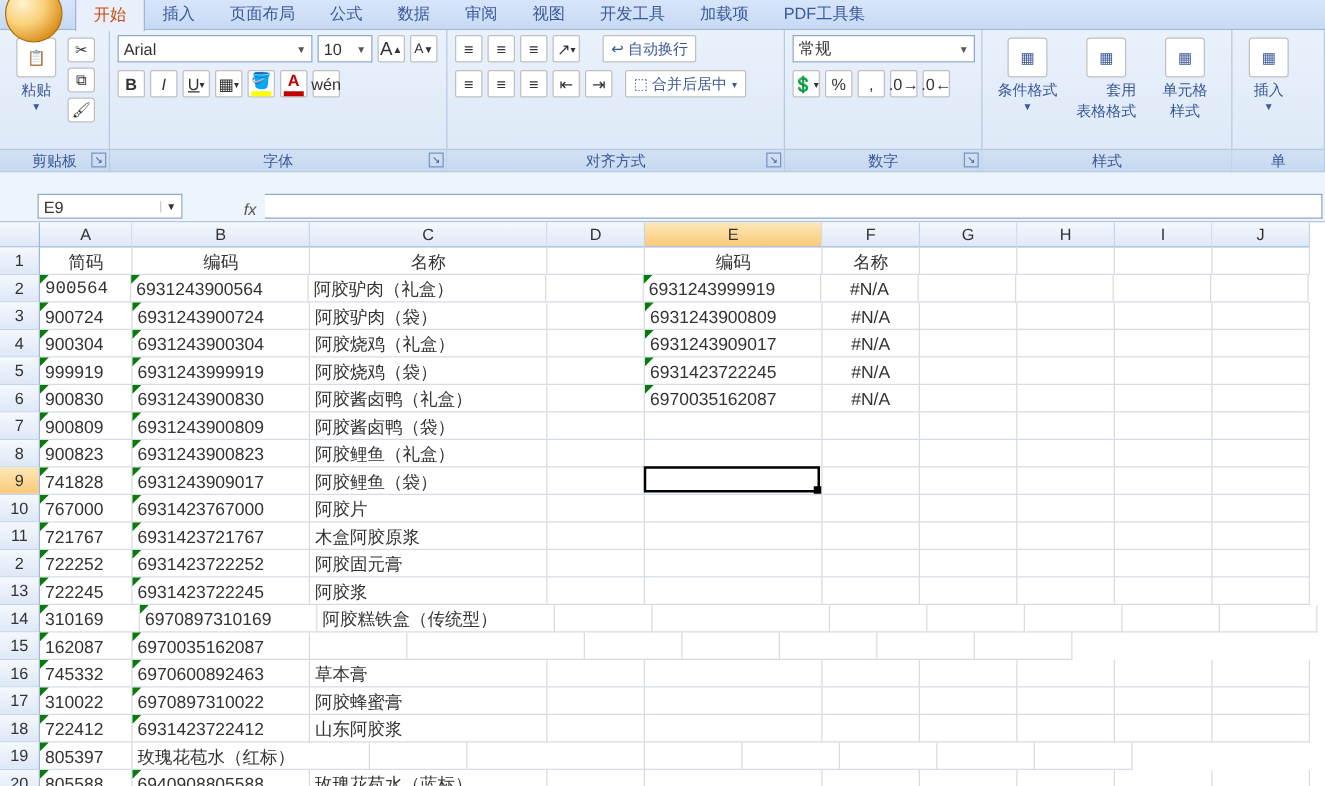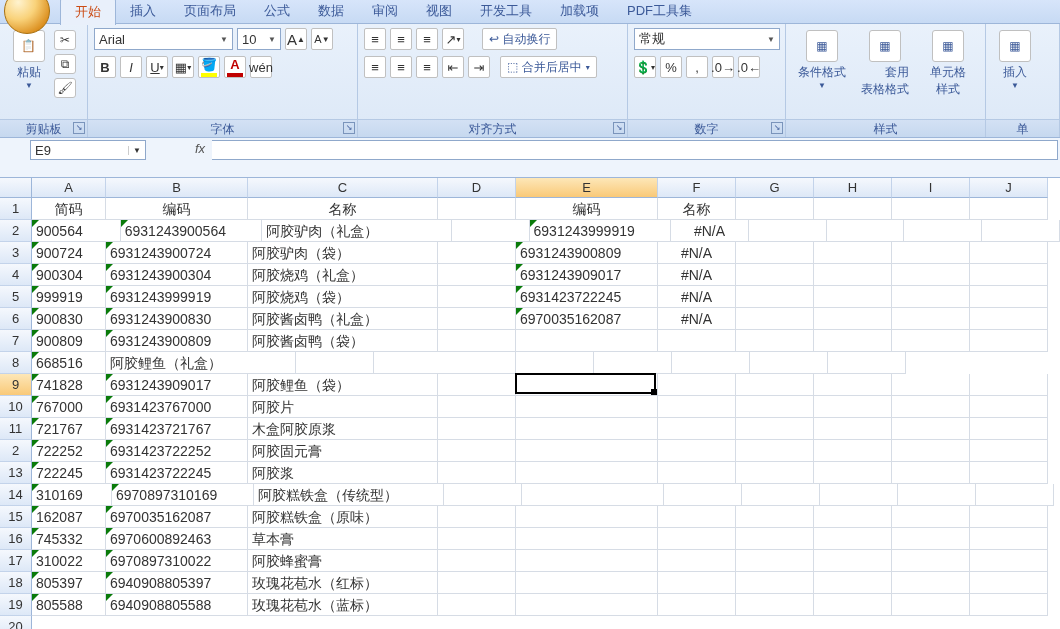--- a/index.html
+++ b/index.html
@@ -27,21 +27,21 @@
 
   .font-row1 { display:flex; align-items:center; gap:4px;}
   .font-row2 { display:flex; align-items:center; gap:4px; margin-top:6px;}
   .combo { height:22px; border:1px solid #8fa8cb; background:#fff; display:flex; align-items:center; padding:0 4px; font-size:13px;}
   .combo .arrow { margin-left:auto; font-size:8px; color:#555;}
   .sq { width:22px; height:22px; border:1px solid #c0c0c0; background:#fff; border-radius:2px; display:flex; align-items:center; justify-content:center; font-size:13px;}
   .line-btn { height:22px; border:1px solid #c0c0c0; background:#fff; border-radius:2px; display:flex; align-items:center; padding:0 6px; font-size:12px; color:#3b5998;}
   .color-strip { width:16px; height:4px; margin-top:1px;}
 
   
-  .formula-bar { height: 40px; border-bottom:1px solid #9db6d9; display:flex; align-items:flex-start; background:#eef4fc;}
+  .formula-bar { height: 40px; border-bottom:1px solid #9db6d9; display:flex; align-items:flex-end; background:#eef4fc;}
   .name-box { width:116px; height:20px; margin:2px 2px 2px 30px; border:1px solid #8fa8cb; background:#fff; display:flex; align-items:center; padding:0 4px; font-size:13px;}
   .name-box .arrow { margin-left:auto; font-size:8px; border-left:1px solid #ccc; padding-left:4px;}
   .fx-btn { width:24px; height:20px; display:flex; align-items:center; justify-content:center; font-style:italic; color:#555; font-size:13px;}
   .formula-input { flex:1; height:20px; border:1px solid #8fa8cb; border-left:none; background:#fff; margin:2px 2px 2px 0;}
 
   
   .sheet-area { position:relative; height: calc(629px - 24px - 114px - 24px); overflow:hidden; background:#fff;}
   .corner { position:absolute; left:0; top:0; width:32px; height:20px; background:linear-gradient(#f5f8fd,#dde8f7); border-right:1px solid #9db6d9; border-bottom:1px solid #9db6d9;}
   .col-headers { position:absolute; left:32px; top:0; right:0; height:20px; display:flex;}
   .col-h { height:20px; background:linear-gradient(#f5f8fd,#dde8f7); border-right:1px solid #c3d3ea; border-bottom:1px solid #9db6d9; text-align:center; line-height:20px; font-size:13px; color:#333;}
@@ -93,21 +93,21 @@
     </div>
     <div class="ribbon-group-label">
       <span>剪贴板</span>
       <div class="launcher">↘</div>
     </div>
   </div>
 
   <div class="ribbon-group" style="width:270px">
     <div class="ribbon-group-content" style="flex-direction:column;">
       <div class="font-row1">
-        <div class="combo" style="width:139px">
+        <div class="combo" style="width:156px">
           <span>Arial</span>
             <span class="arrow">▼</span>
         </div>
         <div class="combo" style="width:44px">
           <span>10</span>
             <span class="arrow">▼</span>
         </div>
         <div class="sq" style="font-size:15px">A<span style="font-size:8px;vertical-align:super">▲</span></div>
         <div class="sq" style="font-size:11px">A<span style="font-size:8px;vertical-align:super">▼</span></div>
       </div>
@@ -283,21 +283,21 @@
         <div class="cell hdr" style="width: 190px;">名称</div>
         <div class="cell" style="width: 78px;"></div>
         <div class="cell hdr" style="width: 142px;">编码</div>
         <div class="cell hdr" style="width: 78px;">名称</div>
         <div class="cell" style="width: 78px;"></div>
         <div class="cell" style="width: 78px;"></div>
         <div class="cell" style="width: 78px;"></div>
         <div class="cell" style="width: 78px;"></div>
       </div>
       <div class="row">
-        <div class="cell err-tri" style="width: 89px;">900564</div>
+        <div class="cell err-tri" style="width: 73px; font-family: Liberation Mono, monospace;">900564</div>
         <div class="cell err-tri" style="width: 142px;">6931243900564</div>
         <div class="cell" style="width: 190px;">阿胶驴肉（礼盒）</div>
         <div class="cell" style="width: 78px;"></div>
         <div class="cell err-tri" style="width: 142px;">6931243999919</div>
         <div class="cell hdr" style="width: 78px;">#N/A</div>
         <div class="cell" style="width: 78px;"></div>
         <div class="cell" style="width: 78px;"></div>
         <div class="cell" style="width: 78px;"></div>
         <div class="cell" style="width: 78px;"></div>
       </div>
@@ -355,21 +355,22 @@
         <div class="cell" style="width: 190px;">阿胶酱卤鸭（袋）</div>
         <div class="cell" style="width: 78px;"></div>
         <div class="cell" style="width: 142px;"></div>
         <div class="cell" style="width: 78px;"></div>
         <div class="cell" style="width: 78px;"></div>
         <div class="cell" style="width: 78px;"></div>
         <div class="cell" style="width: 78px;"></div>
         <div class="cell" style="width: 78px;"></div>
       </div>
       <div class="row">
-        <div class="cell err-tri" style="width: 74px;">668516</div>
+        <div class="cell err-tri" style="width: 74px;">900823</div>
+        <div class="cell err-tri" style="width: 142px;">6931243900823</div>
         <div class="cell" style="width: 190px;">阿胶鲤鱼（礼盒）</div>
         <div class="cell" style="width: 78px;"></div>
         <div class="cell" style="width: 142px;"></div>
         <div class="cell" style="width: 78px;"></div>
         <div class="cell" style="width: 78px;"></div>
         <div class="cell" style="width: 78px;"></div>
         <div class="cell" style="width: 78px;"></div>
         <div class="cell" style="width: 78px;"></div>
       </div>
       <div class="row">
@@ -440,21 +441,20 @@
         <div class="cell" style="width: 142px;"></div>
         <div class="cell" style="width: 78px;"></div>
         <div class="cell" style="width: 78px;"></div>
         <div class="cell" style="width: 78px;"></div>
         <div class="cell" style="width: 78px;"></div>
         <div class="cell" style="width: 78px;"></div>
       </div>
       <div class="row">
         <div class="cell err-tri" style="width: 74px;">162087</div>
         <div class="cell err-tri" style="width: 142px;">6970035162087</div>
-        <div class="cell" style="width: 190px;">阿胶糕铁盒（原味）</div>
         <div class="cell" style="width: 78px;"></div>
         <div class="cell" style="width: 142px;"></div>
         <div class="cell" style="width: 78px;"></div>
         <div class="cell" style="width: 78px;"></div>
         <div class="cell" style="width: 78px;"></div>
         <div class="cell" style="width: 78px;"></div>
         <div class="cell" style="width: 78px;"></div>
       </div>
       <div class="row">
         <div class="cell err-tri" style="width: 74px;">745332</div>
@@ -474,22 +474,33 @@
         <div class="cell" style="width: 190px;">阿胶蜂蜜膏</div>
         <div class="cell" style="width: 78px;"></div>
         <div class="cell" style="width: 142px;"></div>
         <div class="cell" style="width: 78px;"></div>
         <div class="cell" style="width: 78px;"></div>
         <div class="cell" style="width: 78px;"></div>
         <div class="cell" style="width: 78px;"></div>
         <div class="cell" style="width: 78px;"></div>
       </div>
       <div class="row">
+        <div class="cell err-tri" style="width: 74px;">722412</div>
+        <div class="cell err-tri" style="width: 142px;">6931423722412</div>
+        <div class="cell" style="width: 190px;">山东阿胶浆</div>
+        <div class="cell" style="width: 78px;"></div>
+        <div class="cell" style="width: 142px;"></div>
+        <div class="cell" style="width: 78px;"></div>
+        <div class="cell" style="width: 78px;"></div>
+        <div class="cell" style="width: 78px;"></div>
+        <div class="cell" style="width: 78px;"></div>
+        <div class="cell" style="width: 78px;"></div>
+      </div>
+      <div class="row">
         <div class="cell err-tri" style="width: 74px;">805397</div>
-        <div class="cell err-tri" style="width: 142px;">6940908805397</div>
         <div class="cell" style="width: 190px;">玫瑰花苞水（红标）</div>
         <div class="cell" style="width: 78px;"></div>
         <div class="cell" style="width: 142px;"></div>
         <div class="cell" style="width: 78px;"></div>
         <div class="cell" style="width: 78px;"></div>
         <div class="cell" style="width: 78px;"></div>
         <div class="cell" style="width: 78px;"></div>
         <div class="cell" style="width: 78px;"></div>
       </div>
       <div class="row">

